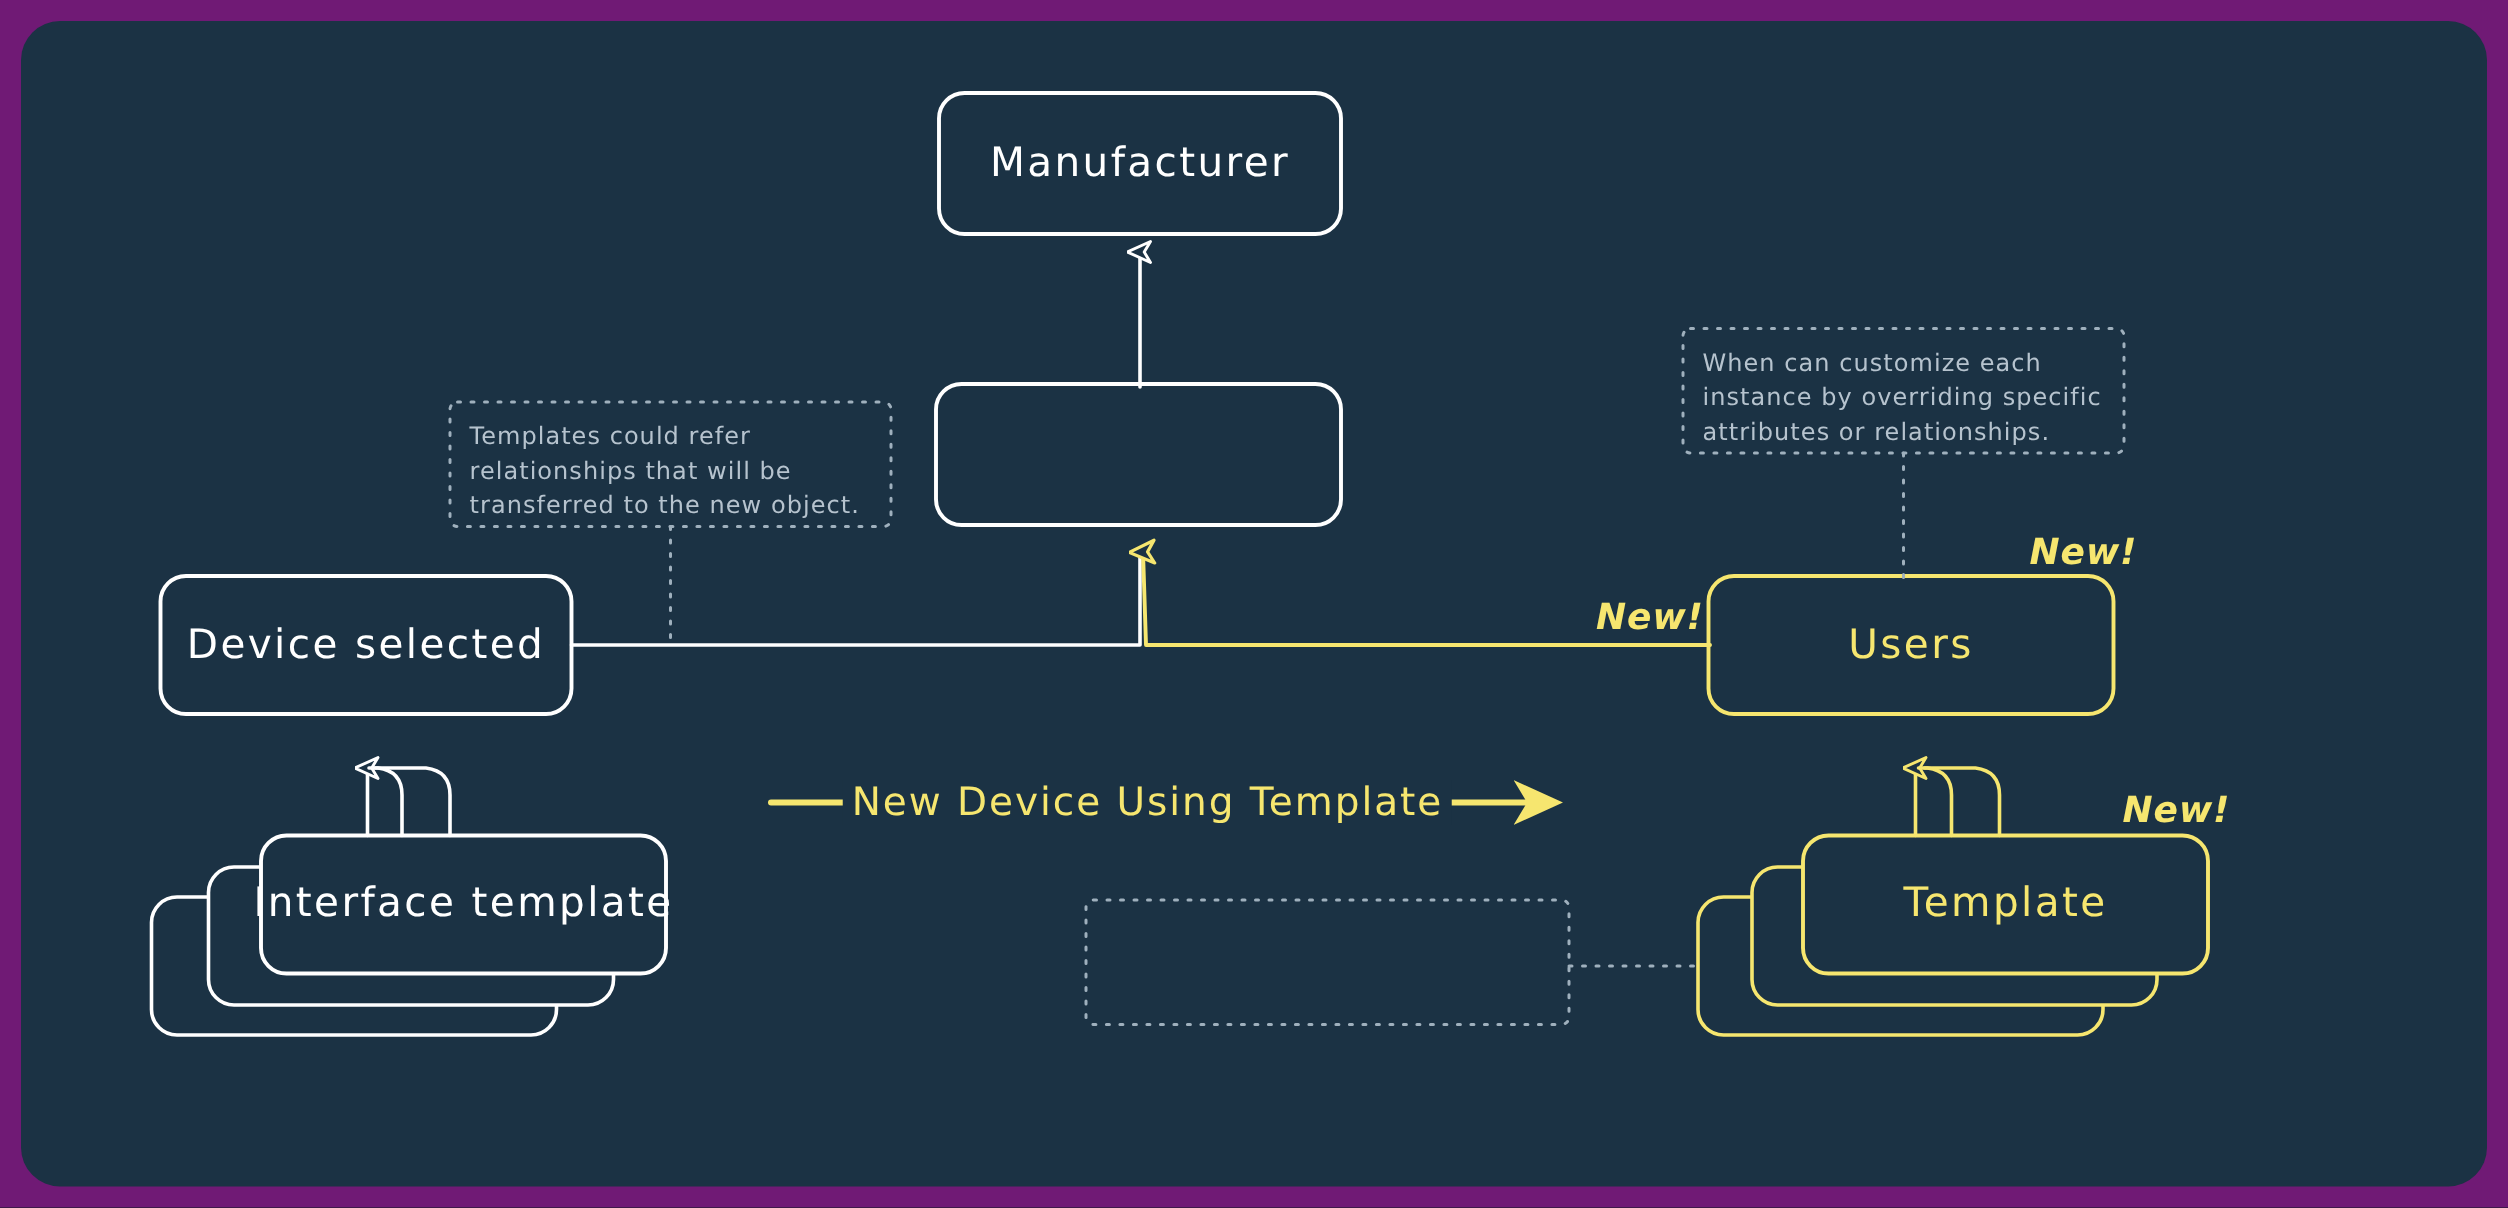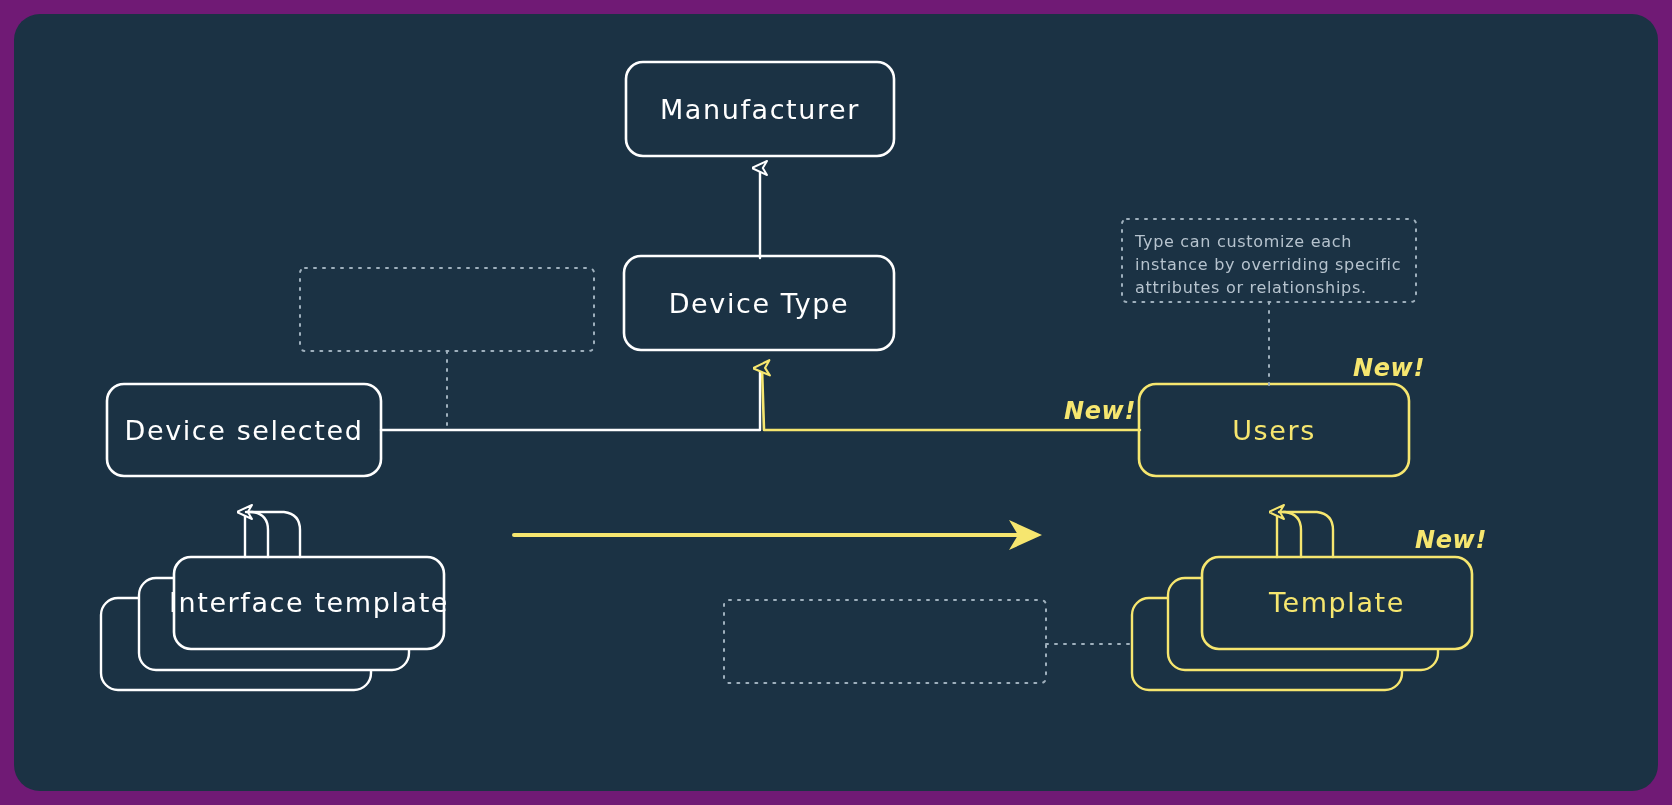--- a/index.html
+++ b/index.html
@@ -161,36 +161,39 @@
       <path d="M1046 644 L1132 644" fill="none" stroke="#9fb0bd" stroke-width="2" stroke-dasharray="2 7" stroke-linecap="round"></path>
     </g>
 
     <g>
       <path d="M514 535 L1018 535" fill="none" stroke="#f6e66f" stroke-width="4" stroke-linecap="round" marker-end="url(#arrow-flow)"></path>
     </g>
   </svg>
 
   <div class="node-label lbl-white" style="left:760px;top:109px;">Manufacturer</div>
 
-  <div class="node-label lbl-white" style="left:759px;top:303px;">Device Type</div>
 
   <div class="node-label lbl-white" style="left:244px;top:430px;">Device selected</div>
 
   <div class="node-label lbl-white" style="left:309px;top:602px;text-align:center;">Interface template</div>
 
   <div class="node-label lbl-yellow" style="left:1274px;top:430px;">Users</div>
 
   <div class="node-label lbl-yellow" style="left:1337px;top:602px;">Template</div>
 
+  <div class="note" style="left:300px;top:270px;width:294px;">Templates could refer
+relationships that will be
+transferred to the new object.</div>
 
-  <div class="note" style="left:1122px;top:221px;width:294px;">Type can customize each
+  <div class="note" style="left:1122px;top:221px;width:294px;">When can customize each
 instance by overriding specific
 attributes or relationships.</div>
 
 
   <div class="badge" style="left:1100px;top:411px;">New!</div>
 
   <div class="badge" style="left:1389px;top:368px;">New!</div>
 
   <div class="badge" style="left:1451px;top:540px;">New!</div>
 
+  <div class="flow-label" style="left:765px;top:535px;">New Device Using Template</div>
 
 </div>
 
 </body></html>

